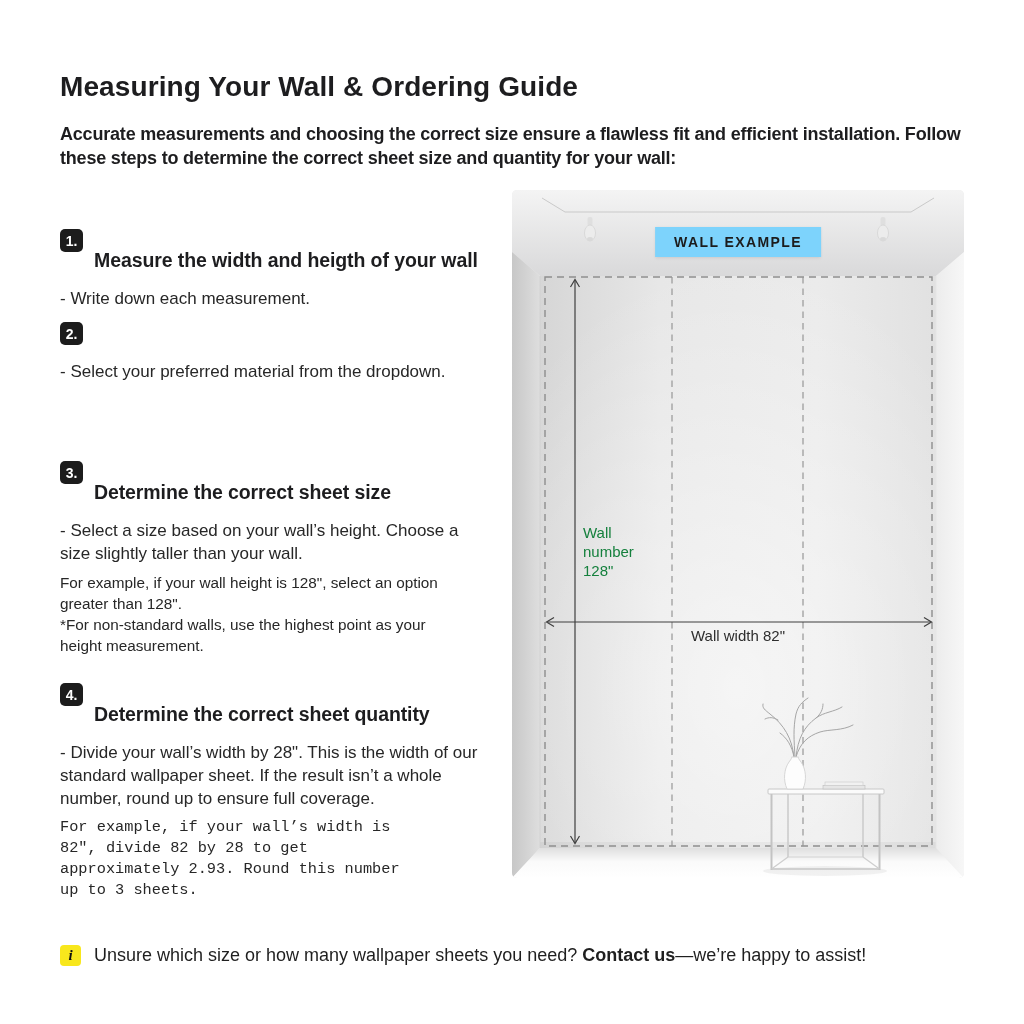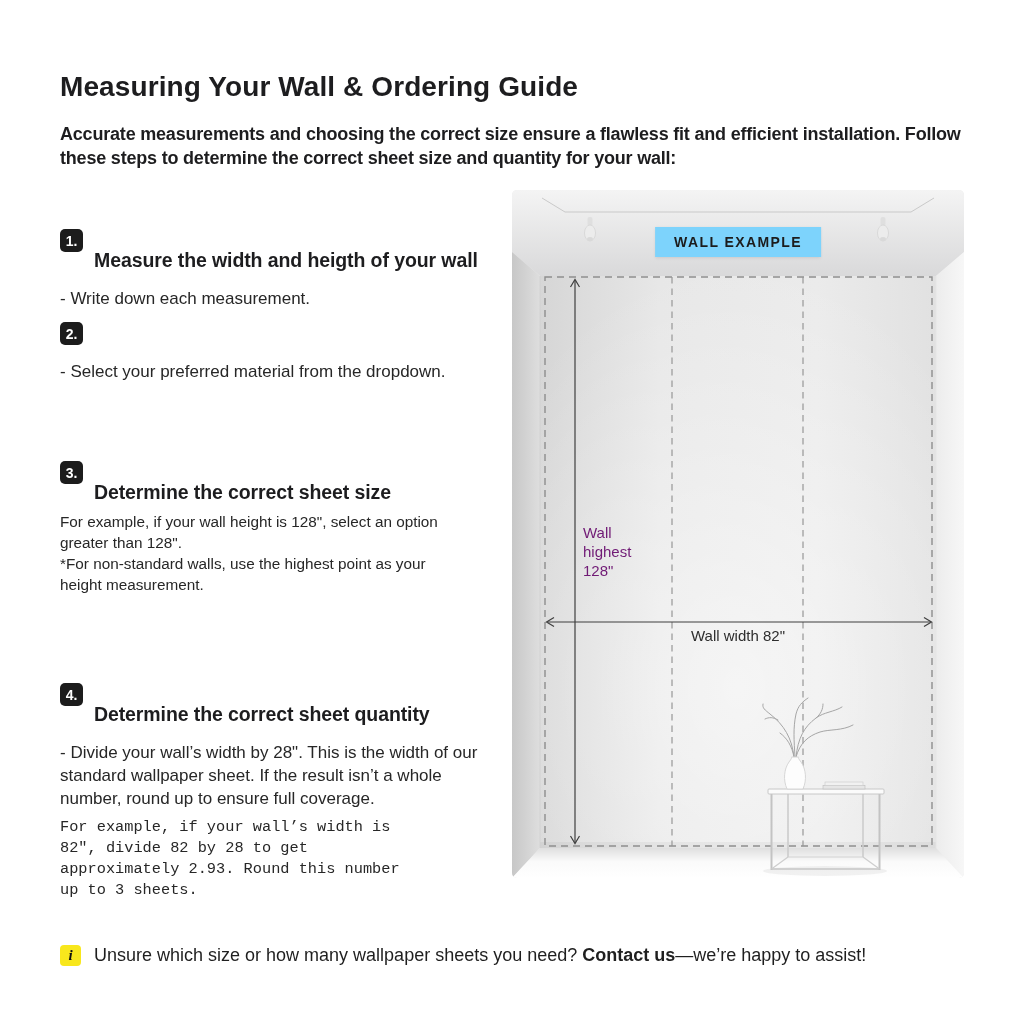--- a/index.html
+++ b/index.html
@@ -35,21 +35,21 @@
     background:#ececec;
   }
   .figure svg{display:block;width:452px;height:688px;}
   .wall-badge{
     position:absolute;left:50%;top:17px;transform:translateX(-50%);
     background:#7dd3fc;border-radius:0;padding:7px 19px;
     font-size:14px;font-weight:bold;letter-spacing:1.4px;color:#1c1c1c;
     box-shadow:0 1px 3px rgba(0,0,0,0.10);white-space:nowrap;margin-top:20px;
   }
   .height-label{
-    position:absolute;left:71px;top:333px;font-size:15px;line-height:19px;color:#701a75;
+    position:absolute;left:71px;top:333px;font-size:15px;line-height:19px;color:#15803d;
   }
   .width-label{
     position:absolute;left:0;top:437px;width:452px;text-align:center;
     font-size:15px;color:#2d2d2d;
   }
 
   .footer{
     left:60px;top:944px;display:flex;align-items:center;gap:13px;width:900px;
   }
   .info-badge{
@@ -80,20 +80,21 @@
     <span class="step-badge">2.</span>
   </div>
   <div class="step-body">- Select your preferred material from the dropdown.</div>
 </section>
 
 <section class="abs step" id="step-3">
   <div class="step-head">
     <span class="step-badge">3.</span>
     <span class="step-title">Determine the correct sheet size</span>
   </div>
+  <div class="step-body w400">- Select a size based on your wall’s height. Choose a size slightly taller than your wall.</div>
   <div class="step-example w405">For example, if your wall height is 128", select an option greater than 128".</div>
   <div class="step-note w390">*For non-standard walls, use the highest point as your height measurement.</div>
 </section>
 
 <section class="abs step" id="step-4">
   <div class="step-head">
     <span class="step-badge">4.</span>
     <span class="step-title">Determine the correct sheet quantity</span>
   </div>
   <div class="step-body w425">- Divide your wall’s width by 28". This is the width of our standard wallpaper sheet. If the result isn’t a whole number, round up to ensure full coverage.</div>
@@ -207,21 +208,21 @@
       </g>
       <path d="M275,599 C271,590 272,579 277,572 C279.5,568.5 280,568 279.5,567
                L286.5,567 C286,568 286.5,568.5 289,572 C294,579 295,590 291,599 Z" fill="#fdfdfd" stroke="#d6d6d6" stroke-width="1"></path>
     </g>
   </svg>
 
   <div class="wall-badge">WALL EXAMPLE</div>
 
   <div class="height-label">
     <div>Wall</div>
-    <div>highest</div>
+    <div>number</div>
     <div>128"</div>
   </div>
 
   <div class="width-label">Wall width 82"</div>
 </div>
 
 <div class="abs footer">
   <span class="info-badge">i</span>
   <span class="footer-text"><span>Unsure which size or how many wallpaper sheets you need? </span><span class="bold">Contact us</span><span>—we’re happy to assist!</span></span>
 </div>

